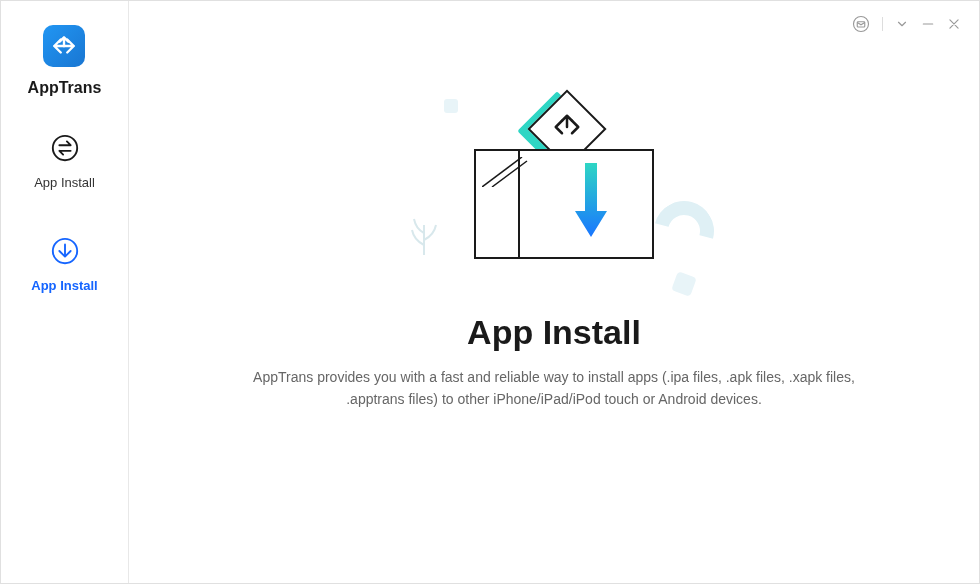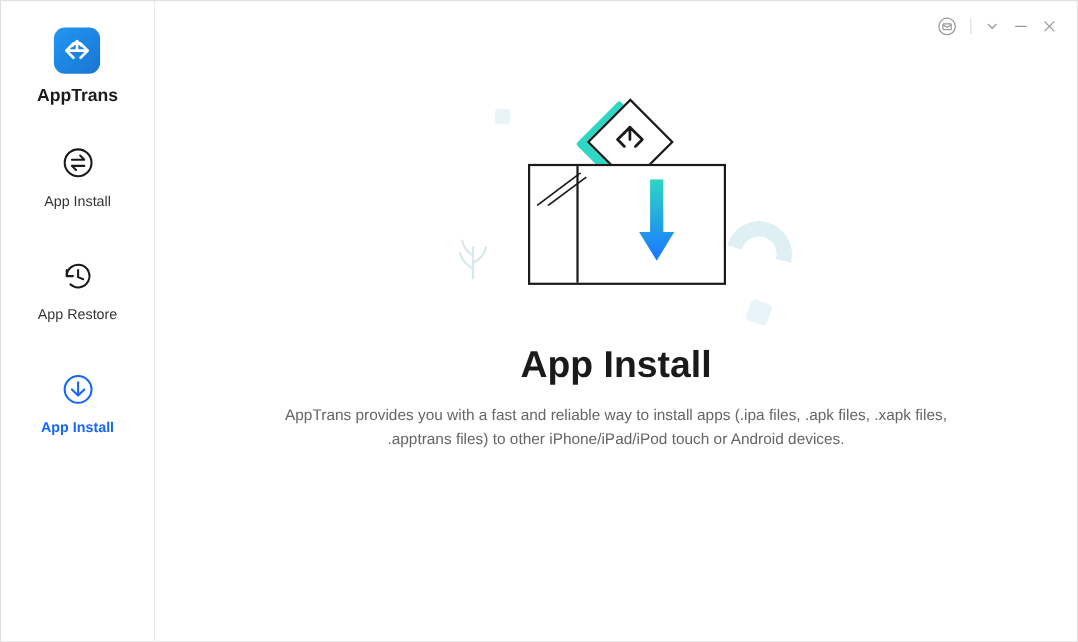--- a/index.html
+++ b/index.html
@@ -15,21 +15,21 @@
       overflow: hidden;
       border: 1px solid #e0e0e0;
       position: relative;
     }
     .app-container {
       display: flex;
       width: 100%;
       height: 100%;
     }
     .sidebar {
-      width: 140px;
+      width: 128px;
       height: 100%;
       border-right: 1px solid #e8e8e8;
       display: flex;
       flex-direction: column;
       align-items: center;
       padding-top: 24px;
     }
     .app-logo-box {
       display: flex;
       flex-direction: column;
@@ -269,30 +269,20 @@
       <div class="nav-icon">
         <svg viewBox="0 0 32 32" fill="none" stroke="#1a1a1a" stroke-width="2">
           <circle cx="16" cy="16" r="13"></circle>
           <path d="M10 13 L22 13 M18 9 L22 13" stroke-linecap="round" stroke-linejoin="round"></path>
           <path d="M22 19 L10 19 M14 23 L10 19" stroke-linecap="round" stroke-linejoin="round"></path>
         </svg>
       </div>
       <div class="nav-label">App Install</div>
     </div>
 
-    <div class="nav-item">
-      <div class="nav-icon">
-        <svg viewBox="0 0 32 32" fill="none" stroke="#1a1a1a" stroke-width="2" stroke-linecap="round" stroke-linejoin="round">
-          <path d="M5 16 a11 11 0 1 1 3.5 8"></path>
-          <path d="M5 16 L5 10 M5 16 L11 16"></path>
-          <path d="M16 10 L16 17 L21 19"></path>
-        </svg>
-      </div>
-      <div class="nav-label">App Restore</div>
-    </div>
 
 
     <div class="nav-item active">
       <div class="nav-icon">
         <svg viewBox="0 0 32 32" fill="none" stroke="#1565ff" stroke-width="2" stroke-linecap="round" stroke-linejoin="round">
           <circle cx="16" cy="16" r="13"></circle>
           <path d="M16 9 L16 21"></path>
           <path d="M10 16 L16 22 L22 16"></path>
         </svg>
       </div>

